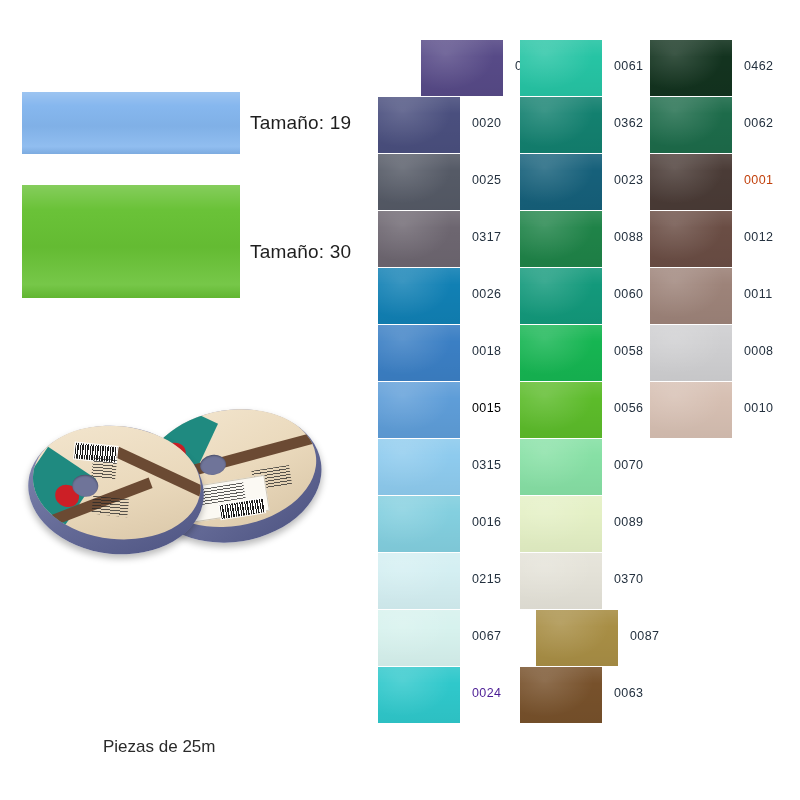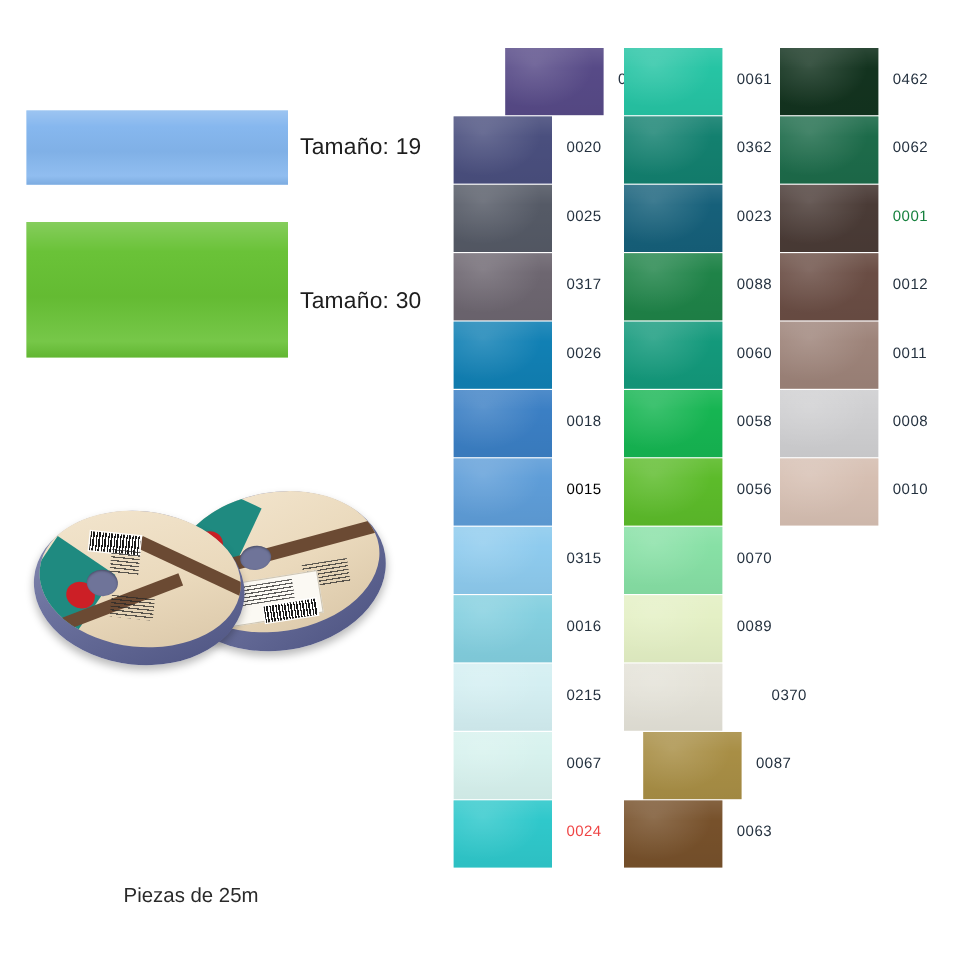--- a/index.html
+++ b/index.html
@@ -267,21 +267,21 @@
         <div class="swatch-row" style="top: 553px; left: 0px; width: 130px;">
           <div class="chip-inner" style="background: rgb(212, 239, 242); width: 82px; height: 56px;"></div>
           <div class="code" style="color: rgb(36, 49, 63);">0215</div>
         </div>
         <div class="swatch-row" style="top: 610px; left: 0px; width: 130px;">
           <div class="chip-inner" style="background: rgb(215, 242, 238); width: 82px; height: 56px;"></div>
           <div class="code" style="color: rgb(36, 49, 63);">0067</div>
         </div>
         <div class="swatch-row" style="top: 667px; left: 0px; width: 130px;">
           <div class="chip-inner" style="background: rgb(47, 200, 203); width: 82px; height: 56px;"></div>
-          <div class="code" style="color: #ef4444;">0024</div>
+          <div class="code" style="color: #4c1d95;">0024</div>
         </div>
       </div>
       <div class="swatch-col" style="left: 152px;">
         <div class="swatch-row" style="top: 40px; left: 0px; width: 130px;">
           <div class="chip-inner" style="background: rgb(38, 196, 164); width: 82px; height: 56px;"></div>
           <div class="code" style="color: rgb(36, 49, 63);">0061</div>
         </div>
         <div class="swatch-row" style="top: 97px; left: 0px; width: 130px;">
           <div class="chip-inner" style="background: rgb(19, 128, 111); width: 82px; height: 56px;"></div>
           <div class="code" style="color: rgb(36, 49, 63);">0362</div>
@@ -309,21 +309,21 @@
         <div class="swatch-row" style="top: 439px; left: 0px; width: 130px;">
           <div class="chip-inner" style="background: rgb(135, 224, 165); width: 82px; height: 56px;"></div>
           <div class="code" style="color: rgb(36, 49, 63);">0070</div>
         </div>
         <div class="swatch-row" style="top: 496px; left: 0px; width: 130px;">
           <div class="chip-inner" style="background: rgb(228, 240, 197); width: 82px; height: 56px;"></div>
           <div class="code" style="color: rgb(36, 49, 63);">0089</div>
         </div>
         <div class="swatch-row" style="top: 553px; left: 0px; width: 130px;">
           <div class="chip-inner" style="background: rgb(228, 226, 216); width: 82px; height: 56px;"></div>
-          <div class="code" style="color: rgb(36, 49, 63); margin-left: 29px;">0370</div>
+          <div class="code" style="color: rgb(36, 49, 63);">0370</div>
         </div>
         <div class="swatch-row" style="top: 610px; left: 0px; width: 130px; margin-left: 16px;">
           <div class="chip-inner" style="background: rgb(168, 142, 69); width: 82px; height: 56px;"></div>
           <div class="code" style="color: rgb(36, 49, 63);">0087</div>
         </div>
         <div class="swatch-row" style="top: 667px; left: 0px; width: 130px;">
           <div class="chip-inner" style="background: rgb(119, 81, 43); width: 82px; height: 56px;"></div>
           <div class="code" style="color: rgb(36, 49, 63);">0063</div>
         </div>
       </div>
@@ -331,21 +331,21 @@
         <div class="swatch-row" style="top: 40px; left: 0px; width: 130px;">
           <div class="chip-inner" style="background: rgb(19, 51, 31); width: 82px; height: 56px;"></div>
           <div class="code" style="color: rgb(36, 49, 63);">0462</div>
         </div>
         <div class="swatch-row" style="top: 97px; left: 0px; width: 130px;">
           <div class="chip-inner" style="background: rgb(29, 107, 74); width: 82px; height: 56px;"></div>
           <div class="code" style="color: rgb(36, 49, 63);">0062</div>
         </div>
         <div class="swatch-row" style="top: 154px; left: 0px; width: 130px;">
           <div class="chip-inner" style="background: rgb(74, 59, 54); width: 82px; height: 56px;"></div>
-          <div class="code" style="color: #15803d;">0001</div>
+          <div class="code" style="color: #c2410c;">0001</div>
         </div>
         <div class="swatch-row" style="top: 211px; left: 0px; width: 130px;">
           <div class="chip-inner" style="background: rgb(106, 77, 68); width: 82px; height: 56px;"></div>
           <div class="code" style="color: rgb(36, 49, 63);">0012</div>
         </div>
         <div class="swatch-row" style="top: 268px; left: 0px; width: 130px;">
           <div class="chip-inner" style="background: rgb(157, 131, 121); width: 82px; height: 56px;"></div>
           <div class="code" style="color: rgb(36, 49, 63);">0011</div>
         </div>
         <div class="swatch-row" style="top: 325px; left: 0px; width: 130px;">

